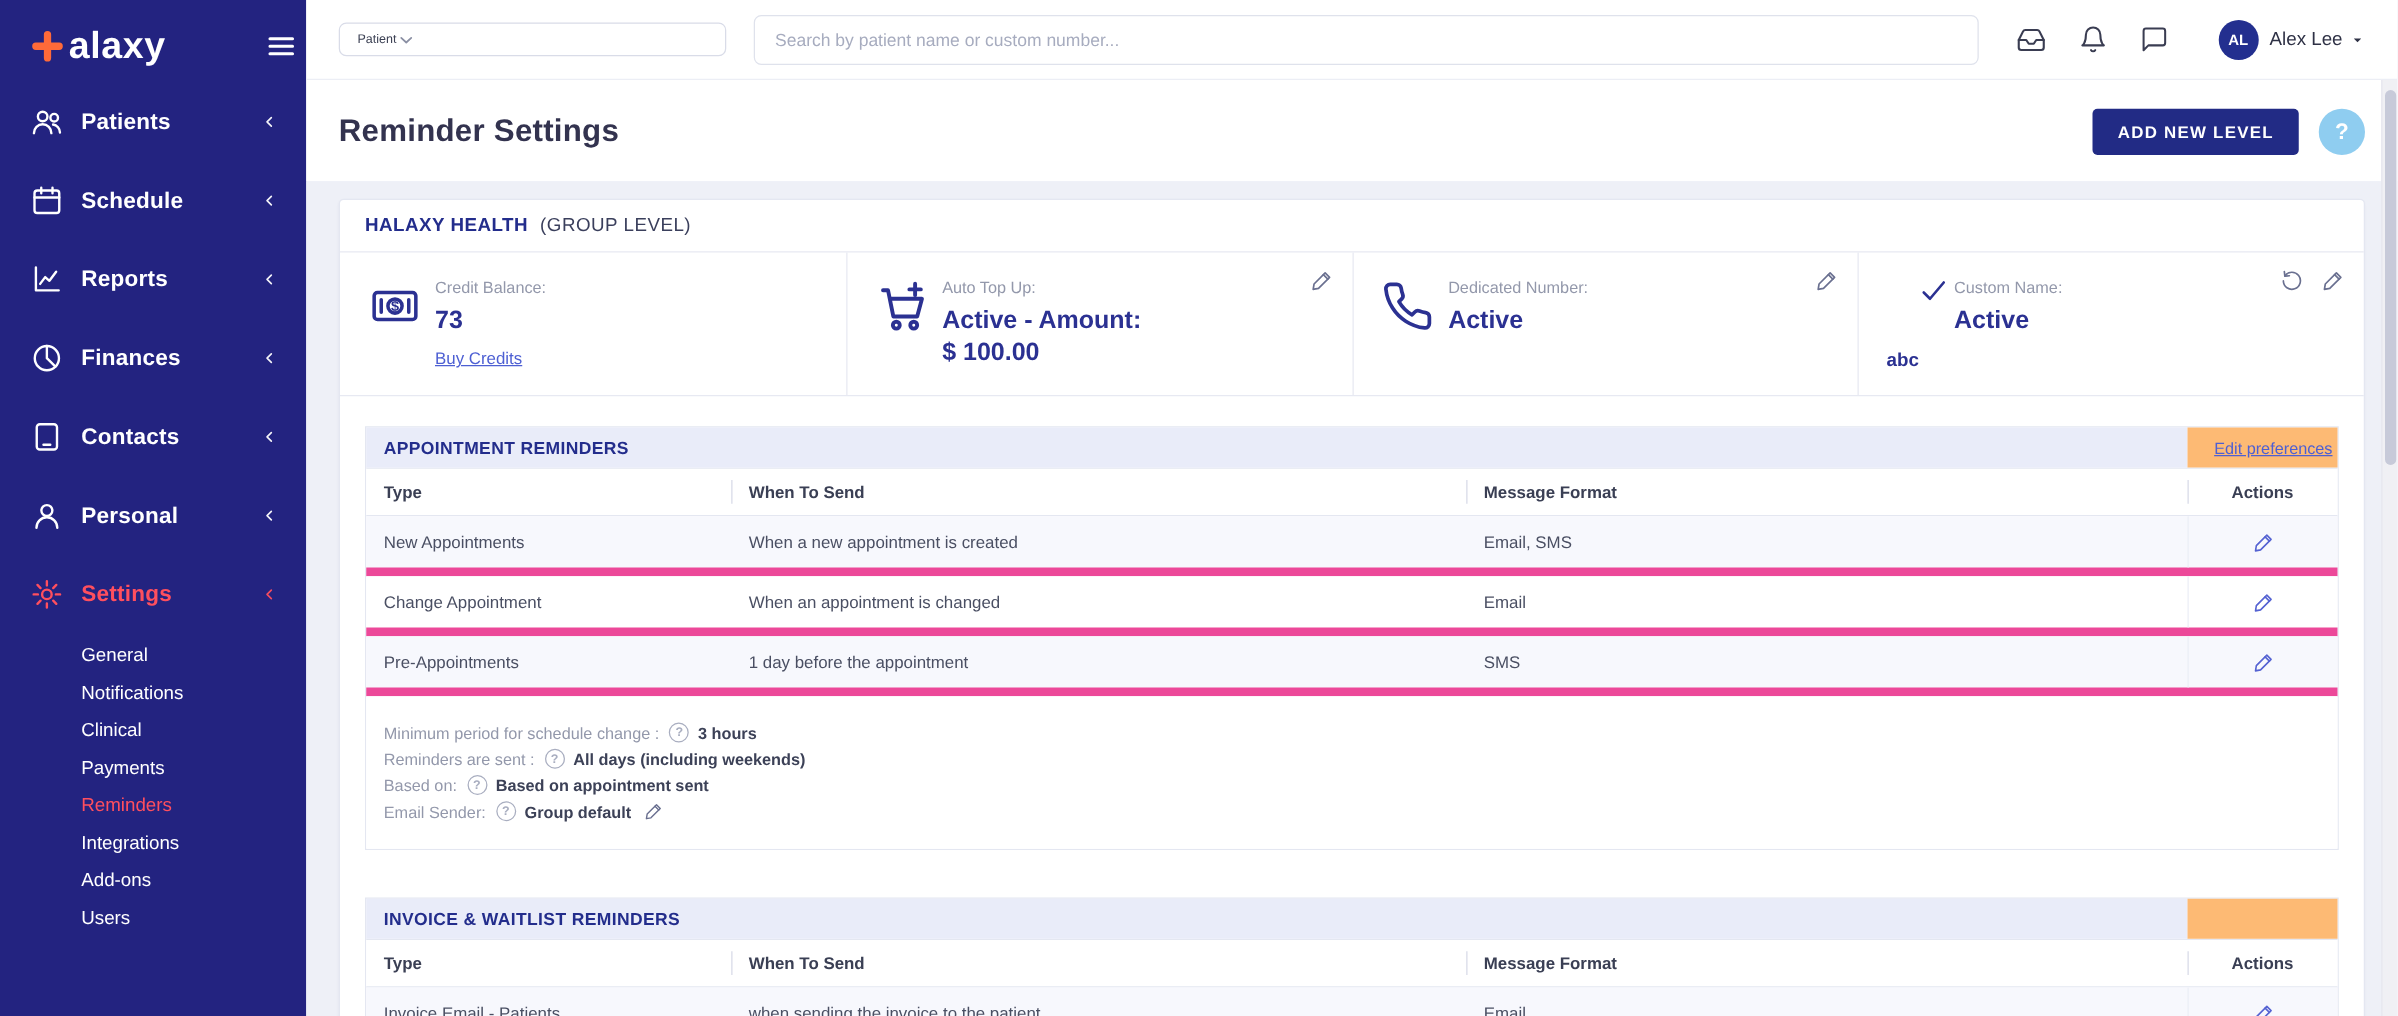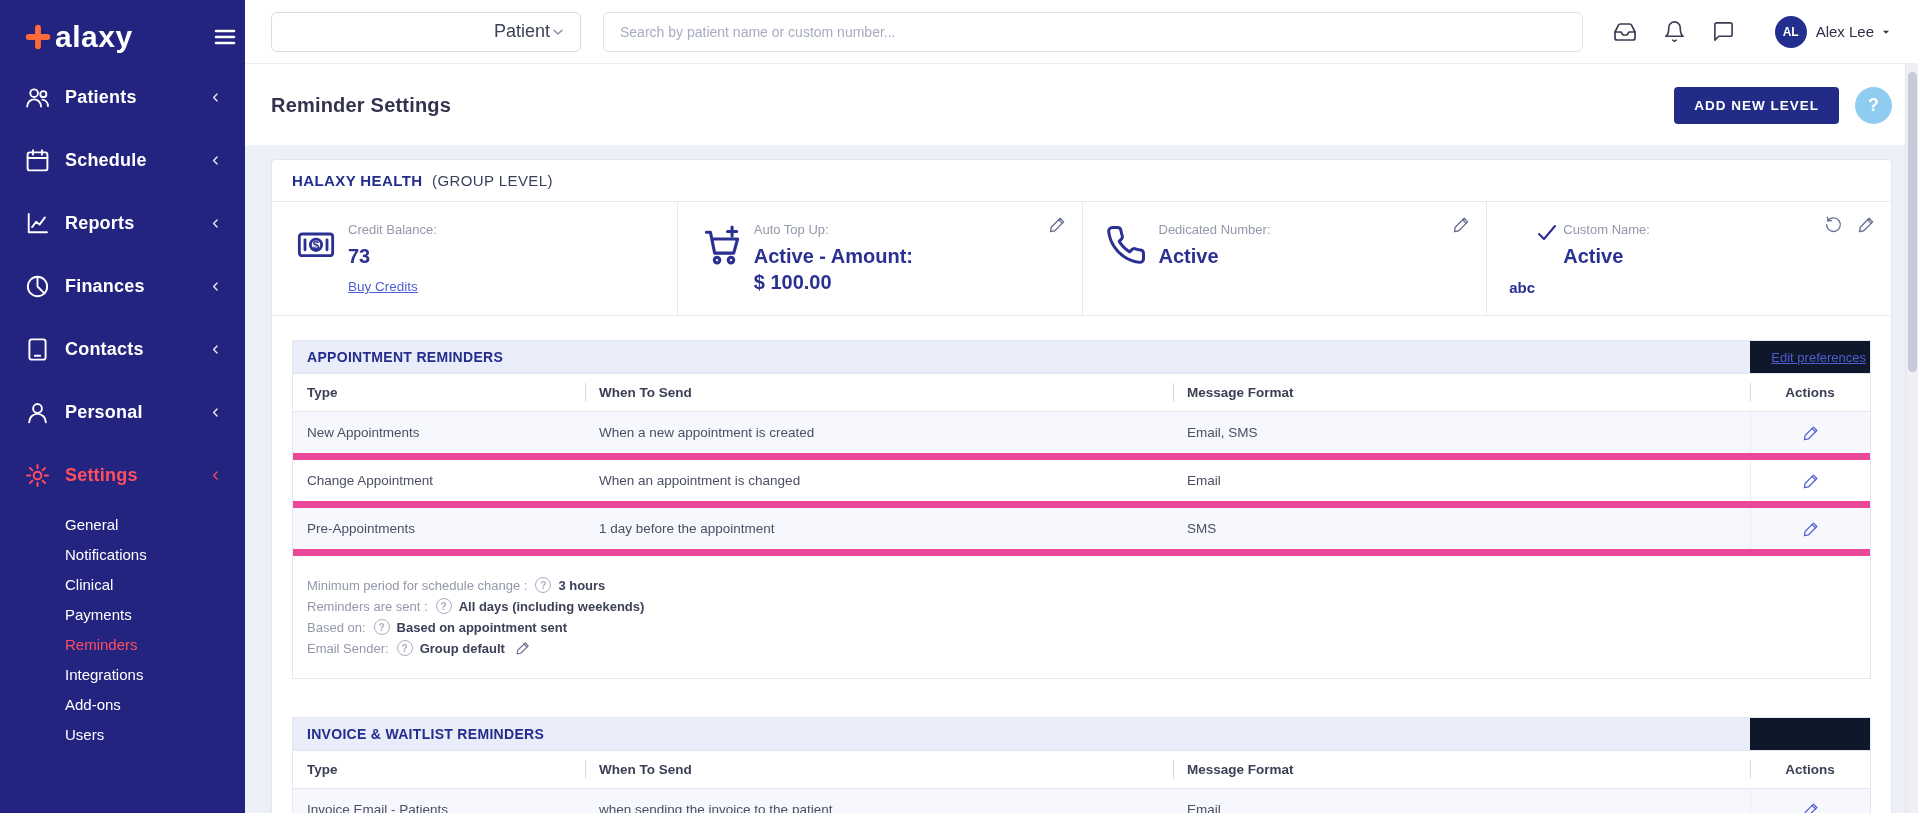--- a/index.html
+++ b/index.html
@@ -28,35 +28,35 @@
   .nav-label { font-size:18px; font-weight:600; letter-spacing:.2px; flex:1; }
   .nav-chev { display:inline-flex; opacity:.95; }
   .subnav { padding:2px 0 10px 65px; display:flex; flex-direction:column; }
   .subnav-item { font-size:15px; padding:6.5px 0; color:#fff; cursor:pointer; }
   .subnav-item.active { color:#ff4f5e; }
 
   
   .main { flex:1; display:flex; flex-direction:column; min-width:0; position:relative; }
 
   .topbar { height:64px; background:#fff; border-bottom:1px solid #eceef5; display:flex; align-items:center; padding:0 26px; flex-shrink:0; }
-  .filter-select { width:310px; height:40px; border:1px solid #d9dce8; border-radius:6px; background:#fff; display:flex; align-items:center; justify-content:flex-end; padding:0 14px; font-size:18px; color:#3c4154; cursor:pointer; }
+  .filter-select { width:310px; height:27px; border:1px solid #d9dce8; border-radius:6px; background:#fff; display:flex; align-items:center; justify-content:flex-start; padding:0 14px; font-size:10px; color:#3c4154; cursor:pointer; }
   .filter-select .chev { color:#8a8fa3; display:inline-flex; }
   .search-box { margin-left:22px; width:980px; height:40px; border:1px solid #dfe2ec; border-radius:6px; background:#fff; display:flex; align-items:center; padding:0 16px; }
   .search-box input { border:none; outline:none; width:100%; font-size:14px; color:#3c4154; font-family:inherit; background:transparent; }
   .search-box input::placeholder { color:#a7acbf; }
   .tb-spacer { flex:1; }
   .tb-icons { display:flex; align-items:center; gap:26px; margin-right:40px; }
   .icon-btn { color:#3a3d52; cursor:pointer; display:inline-flex; }
   .user { display:flex; align-items:center; cursor:pointer; }
   .avatar { width:32px; height:32px; border-radius:50%; background:#232f8f; color:#fff; font-size:12px; font-weight:700; display:flex; align-items:center; justify-content:center; }
   .user-name { margin-left:9px; font-size:15px; color:#2e3145; }
   .user .caret { margin-left:6px; color:#2e3145; display:inline-flex; }
 
   .page-band { background:#fff; padding:23px 26px 21px; display:flex; align-items:center; }
-  .page-title { font-size:20px; font-weight:700; color:#33334f; letter-spacing:.2px; }
+  .page-title { font-size:25px; font-weight:700; color:#33334f; letter-spacing:.2px; }
   .page-actions { margin-left:auto; display:flex; align-items:center; }
   .add-btn { background:#222b85; color:#fff; font-size:13.5px; font-weight:700; letter-spacing:1px; padding:11px 20px; border:none; border-radius:4px; cursor:pointer; font-family:inherit; }
   .help-btn { width:37px; height:37px; border-radius:50%; background:#8fcdf0; color:#fff; font-size:18px; font-weight:700; display:flex; align-items:center; justify-content:center; margin-left:16px; cursor:pointer; }
 
   .content { flex:1; background:#eef0f7; padding:14px 26px 0; overflow:hidden; }
   .card { background:#fff; border:1px solid #e4e7f1; border-radius:4px; box-shadow:0 1px 2px rgba(40,45,90,.04); }
   .card-head { padding:12px 20px; border-bottom:1px solid #e7e9f2; font-size:15px; letter-spacing:.4px; }
   .card-head .strong { color:#232d8c; font-weight:700; }
   .card-head .normal { color:#3a3f5c; margin-left:5px; }
 
@@ -71,21 +71,21 @@
   .stat-tools { position:absolute; top:13px; right:15px; display:flex; gap:14px; color:#6a7090; }
   .stat-tools .ic { cursor:pointer; }
   .abc-icon { position:relative; display:inline-flex; align-items:flex-end; }
   .abc-text { font-size:15px; font-weight:600; color:#2b3192; line-height:1; margin-top:14px; }
   .abc-check { position:absolute; top:-4px; right:-4px; color:#2b3192; }
 
   .sec { margin:24px 20px 38px; }
   .sec-box { border:1px solid #e4e7f1; }
   .sec-striprow { display:flex; }
   .sec-strip { flex:1; background:#e9ecf9; color:#232d8c; font-size:14px; font-weight:700; letter-spacing:.3px; padding:8px 14px; }
-  .sec-linkarea { width:120px; background:#0f172a; display:flex; align-items:center; justify-content:flex-end; padding-right:4px; }
+  .sec-linkarea { width:120px; background:#fdba74; display:flex; align-items:center; justify-content:flex-end; padding-right:4px; }
   .edit-link { font-size:13px; color:#4d5fd3; text-decoration:underline; cursor:pointer; white-space:nowrap; }
 
   .tbl-header { display:grid; grid-template-columns:292px 588px 1fr 120px; border-top:1px solid #e4e7f1; border-bottom:1px solid #e4e7f1; background:#fff; }
   .th { font-size:13.5px; font-weight:700; color:#3a3f54; padding:11px 14px; position:relative; }
   .th + .th::before { content:""; position:absolute; left:0; top:9px; bottom:9px; width:1px; background:#d7dae8; }
   .th.center { text-align:center; }
   .tbl-row { display:grid; grid-template-columns:292px 588px 1fr 120px; border-bottom:7px solid #ec4899; background:#fff; }
   .tbl-row.alt { background:#f7f8fd; }
   .td { font-size:13.5px; color:#4a4f63; padding:13px 14px; }
   .td.actions { display:flex; align-items:center; justify-content:center; padding:0; color:#5563d2; border-left:1px solid #eceef6; }

